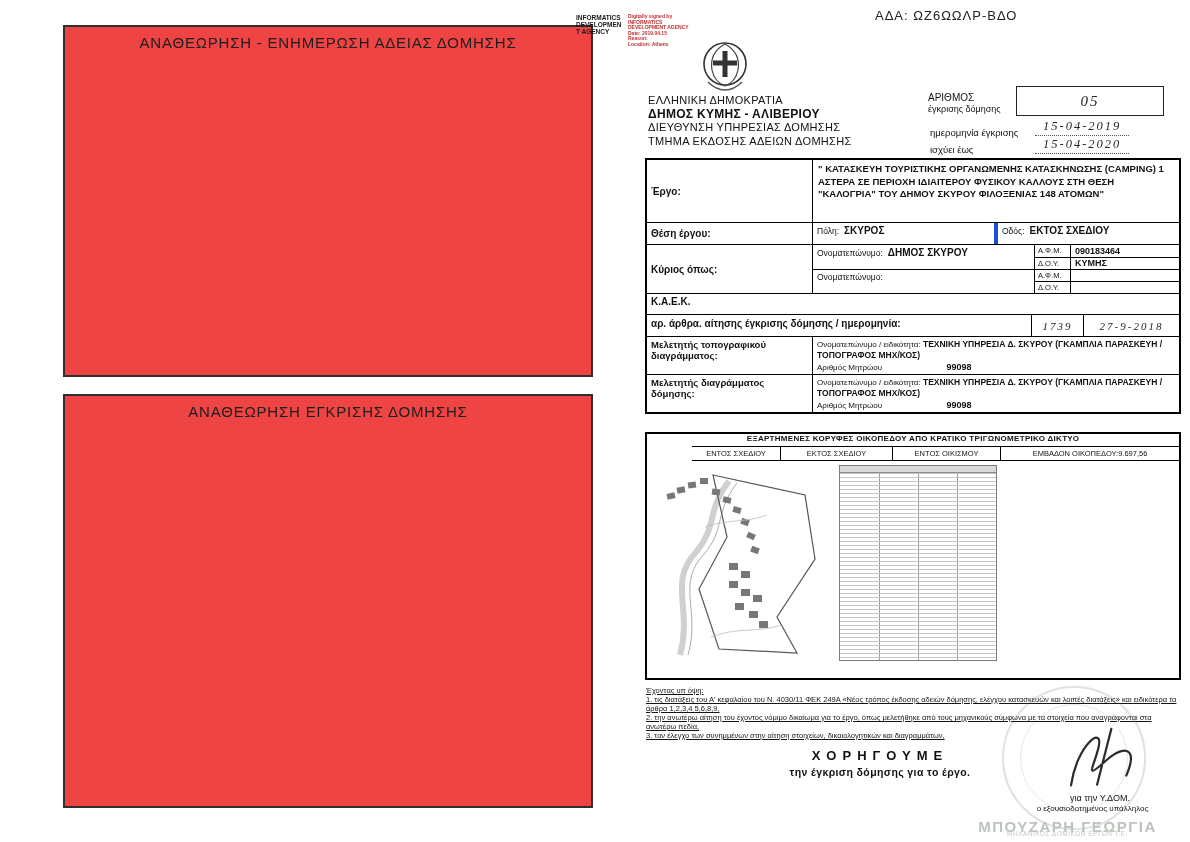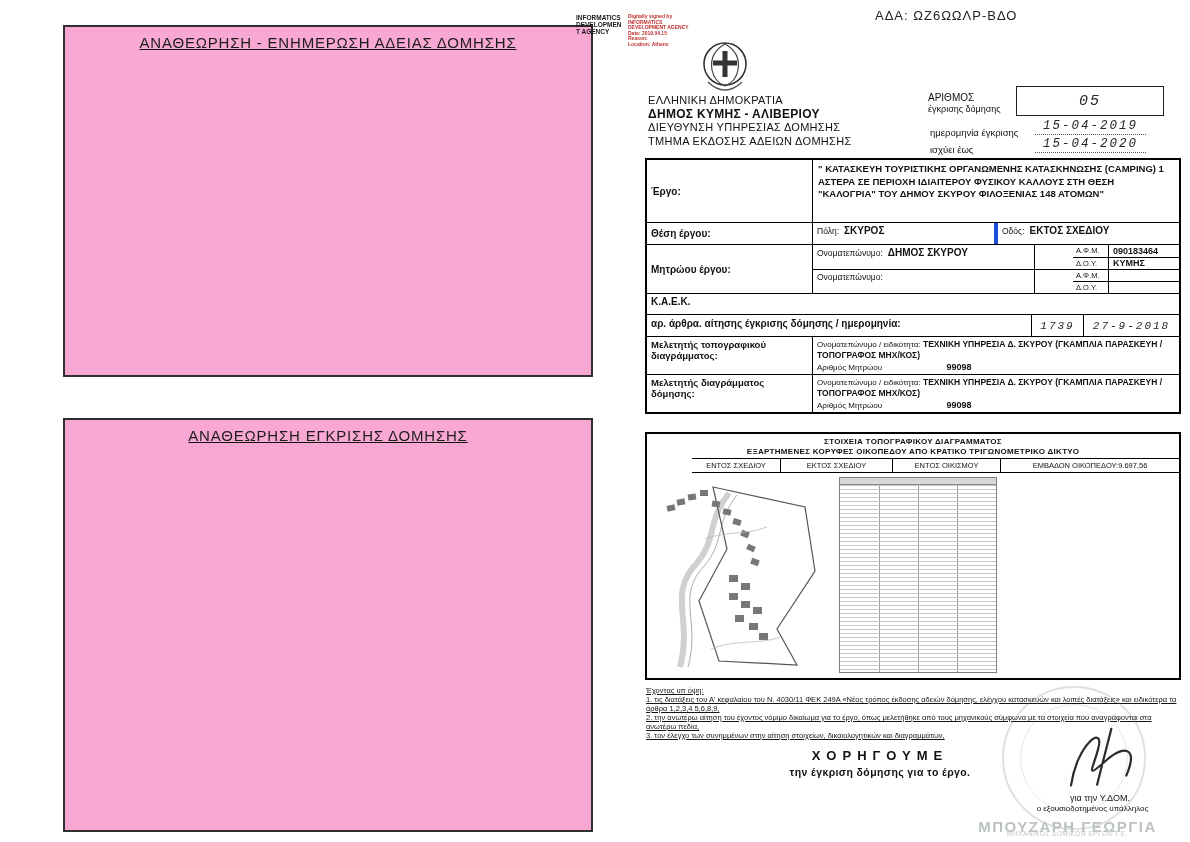--- a/index.html
+++ b/index.html
@@ -4,21 +4,21 @@
 <style>
   html,body { margin:0; padding:0; background:#e8e8e8; }
   .page {
     position:relative; width:1190px; height:842px; background:#ffffff;
     font-family:"Liberation Sans", sans-serif; color:#111; overflow:hidden;
     margin:0 auto;
   }
   .abs { position:absolute; }
 
   
-  .frame { border:2px solid #2f2f2f; box-sizing:border-box; background:#f9a8d4;text-decoration:underline; }
+  .frame { border:2px solid #2f2f2f; box-sizing:border-box; background:#ef4444; }
   .frame-title { text-align:center; padding-top:7px; font-size:15px; letter-spacing:0.8px; color:#1d1d1d; }
 
   
   .ada { font-size:13px; letter-spacing:1px; color:#222; }
 
   
   .ds-black div { font-size:6.5px; line-height:7px; font-weight:bold; color:#1a1a1a; }
   .ds-red div { font-size:5px; line-height:5.6px; font-weight:bold; color:#c03030; }
 
   
@@ -29,21 +29,21 @@
 
   .title-box {
     border:2.5px solid #000; box-sizing:border-box;
     display:flex; align-items:center; justify-content:center;
     font-size:17px; font-weight:bold; letter-spacing:5px; white-space:nowrap;
   }
   .num-lbl1 { font-size:10px; }
   .num-lbl2 { font-size:9px; }
   .num-box { border:1.5px solid #222; box-sizing:border-box; display:flex; align-items:center; justify-content:center; }
   .hand {
-    font-family:Liberation Mono, monospace; font-style:italic; color:#26262b;
+    font-family:Liberation Serif, serif; font-style:italic; color:#26262b;
     letter-spacing:2px;
   }
   .dotted-u { border-bottom:1px dotted #555; padding:0 8px 1px 8px; }
   .small-lbl { font-size:9.5px; }
 
   
   .itable { border:2px solid #000; box-sizing:border-box; background:#fff; }
   .itr { display:flex; border-top:1px solid #000; box-sizing:border-box; }
   .itr:first-child { border-top:none; }
   .itl {
@@ -55,21 +55,21 @@
   .itc { flex:1; min-width:0; box-sizing:border-box; }
   .ergo-val { padding:3px 5px; font-weight:bold; font-size:9.5px; line-height:12.5px; }
   .sr { display:flex; min-height:21px; box-sizing:border-box; }
   .sr + .sr { border-top:1px solid #000; }
   .cell { flex:1; padding:2px 4px; display:flex; gap:5px; align-items:baseline; box-sizing:border-box; min-width:0; }
   .cell + .cell { border-left:4px solid #1d4ed8; }
   .flabel { font-size:8.5px; white-space:nowrap; }
   .fvalue { font-size:10px; font-weight:bold; white-space:nowrap; }
   .sr.owner { min-height:24px; }
   .afm-block { width:145px; min-width:145px; border-left:1px solid #000; box-sizing:border-box; display:flex; flex-direction:column; }
-  .mini { display:flex; flex:1; align-items:center; box-sizing:border-box;margin-left:38px; }
+  .mini { display:flex; flex:1; align-items:center; box-sizing:border-box; }
   .mini + .mini { border-top:1px solid #000; }
   .mini-l { width:36px; min-width:36px; border-right:1px solid #000; font-size:7.5px; padding-left:3px; box-sizing:border-box; align-self:stretch; display:flex; align-items:center; }
   .mini-v { flex:1; font-size:9px; font-weight:bold; padding-left:4px; }
   .kaek-row { padding:2px 4px; font-weight:bold; font-size:10px; min-height:16px; }
   .proto-label { flex:1; padding:3px 4px; font-weight:bold; font-size:10px; }
   .proto-box { width:148px; min-width:148px; border-left:1px solid #000; display:flex; box-sizing:border-box; }
   .proto-c1 { width:52px; border-right:1px solid #000; display:flex; align-items:center; justify-content:center; box-sizing:border-box; }
   .proto-c2 { flex:1; display:flex; align-items:center; justify-content:center; }
   .des-content { padding:2px 4px; }
   .des-l1 { font-size:8px; line-height:10px; }
@@ -116,21 +116,21 @@
 </head>
 <body>
 
 <div class="page">
 
   <div class="abs ada" style="left:875px; top:8px;">ΑΔΑ: ΩΖ6ΩΩΛΡ-ΒΔΟ</div>
 
   <div class="abs frame" style="left:63px; top:25px; width:530px; height:352px;">
     <div class="frame-title">ΑΝΑΘΕΩΡΗΣΗ - ΕΝΗΜΕΡΩΣΗ ΑΔΕΙΑΣ ΔΟΜΗΣΗΣ</div>
   </div>
-  <div class="abs frame" style="left:63px; top:418px; width:530px; height:414px;">
+  <div class="abs frame" style="left:63px; top:394px; width:530px; height:414px;">
     <div class="frame-title">ΑΝΑΘΕΩΡΗΣΗ ΕΓΚΡΙΣΗΣ ΔΟΜΗΣΗΣ</div>
   </div>
 
   <div class="abs ds-black" style="left:576px; top:14px; width:48px;">
     <div>INFORMATICS</div>
     <div>DEVELOPMEN</div>
     <div>T AGENCY</div>
   </div>
   <div class="abs ds-red" style="left:628px; top:14px; width:80px;">
     <div>Digitally signed by</div>
@@ -188,21 +188,21 @@
           </div>
           <div class="cell">
             <span class="flabel">Οδός:</span>
             <span class="fvalue">ΕΚΤΟΣ ΣΧΕΔΙΟΥ</span>
           </div>
         </div>
       </div>
     </div>
 
     <div class="itr">
-      <div class="itl">Μητρώου έργου:</div>
+      <div class="itl">Κύριος όπως:</div>
       <div class="itc">
         <div class="sr owner">
           <div class="cell">
             <span class="flabel">Ονοματεπώνυμο:</span>
             <span class="fvalue">ΔΗΜΟΣ ΣΚΥΡΟΥ</span>
           </div>
           <div class="afm-block">
             <div class="mini">
               <div class="mini-l">Α.Φ.Μ.</div>
               <div class="mini-v">090183464</div>
@@ -271,21 +271,20 @@
         <div class="des-l2">
           <span>Αριθμός Μητρώου</span>
           <span class="des-reg">99098</span>
         </div>
       </div>
     </div>
 
   </div>
 
   <div class="abs topo" style="left:645px; top:432px; width:536px; height:248px;">
-    <div class="topo-title" style="padding-top:3px;">ΣΤΟΙΧΕΙΑ ΤΟΠΟΓΡΑΦΙΚΟΥ ΔΙΑΓΡΑΜΜΑΤΟΣ</div>
     <div class="topo-title">ΕΞΑΡΤΗΜΕΝΕΣ ΚΟΡΥΦΕΣ ΟΙΚΟΠΕΔΟΥ ΑΠΟ ΚΡΑΤΙΚΟ ΤΡΙΓΩΝΟΜΕΤΡΙΚΟ ΔΙΚΤΥΟ</div>
     <div class="topo-head">
       <div class="tc0">ΕΝΤΟΣ ΣΧΕΔΙΟΥ</div>
       <div class="tc1">ΕΚΤΟΣ ΣΧΕΔΙΟΥ</div>
       <div class="tc2">ΕΝΤΟΣ ΟΙΚΙΣΜΟΥ</div>
       <div class="tc3">ΕΜΒΑΔΟΝ ΟΙΚΟΠΕΔΟΥ:9.697,56</div>
     </div>
     <div class="topo-body">
 
       <div class="abs" style="left:8px; top:6px; width:165px; height:192px;">

